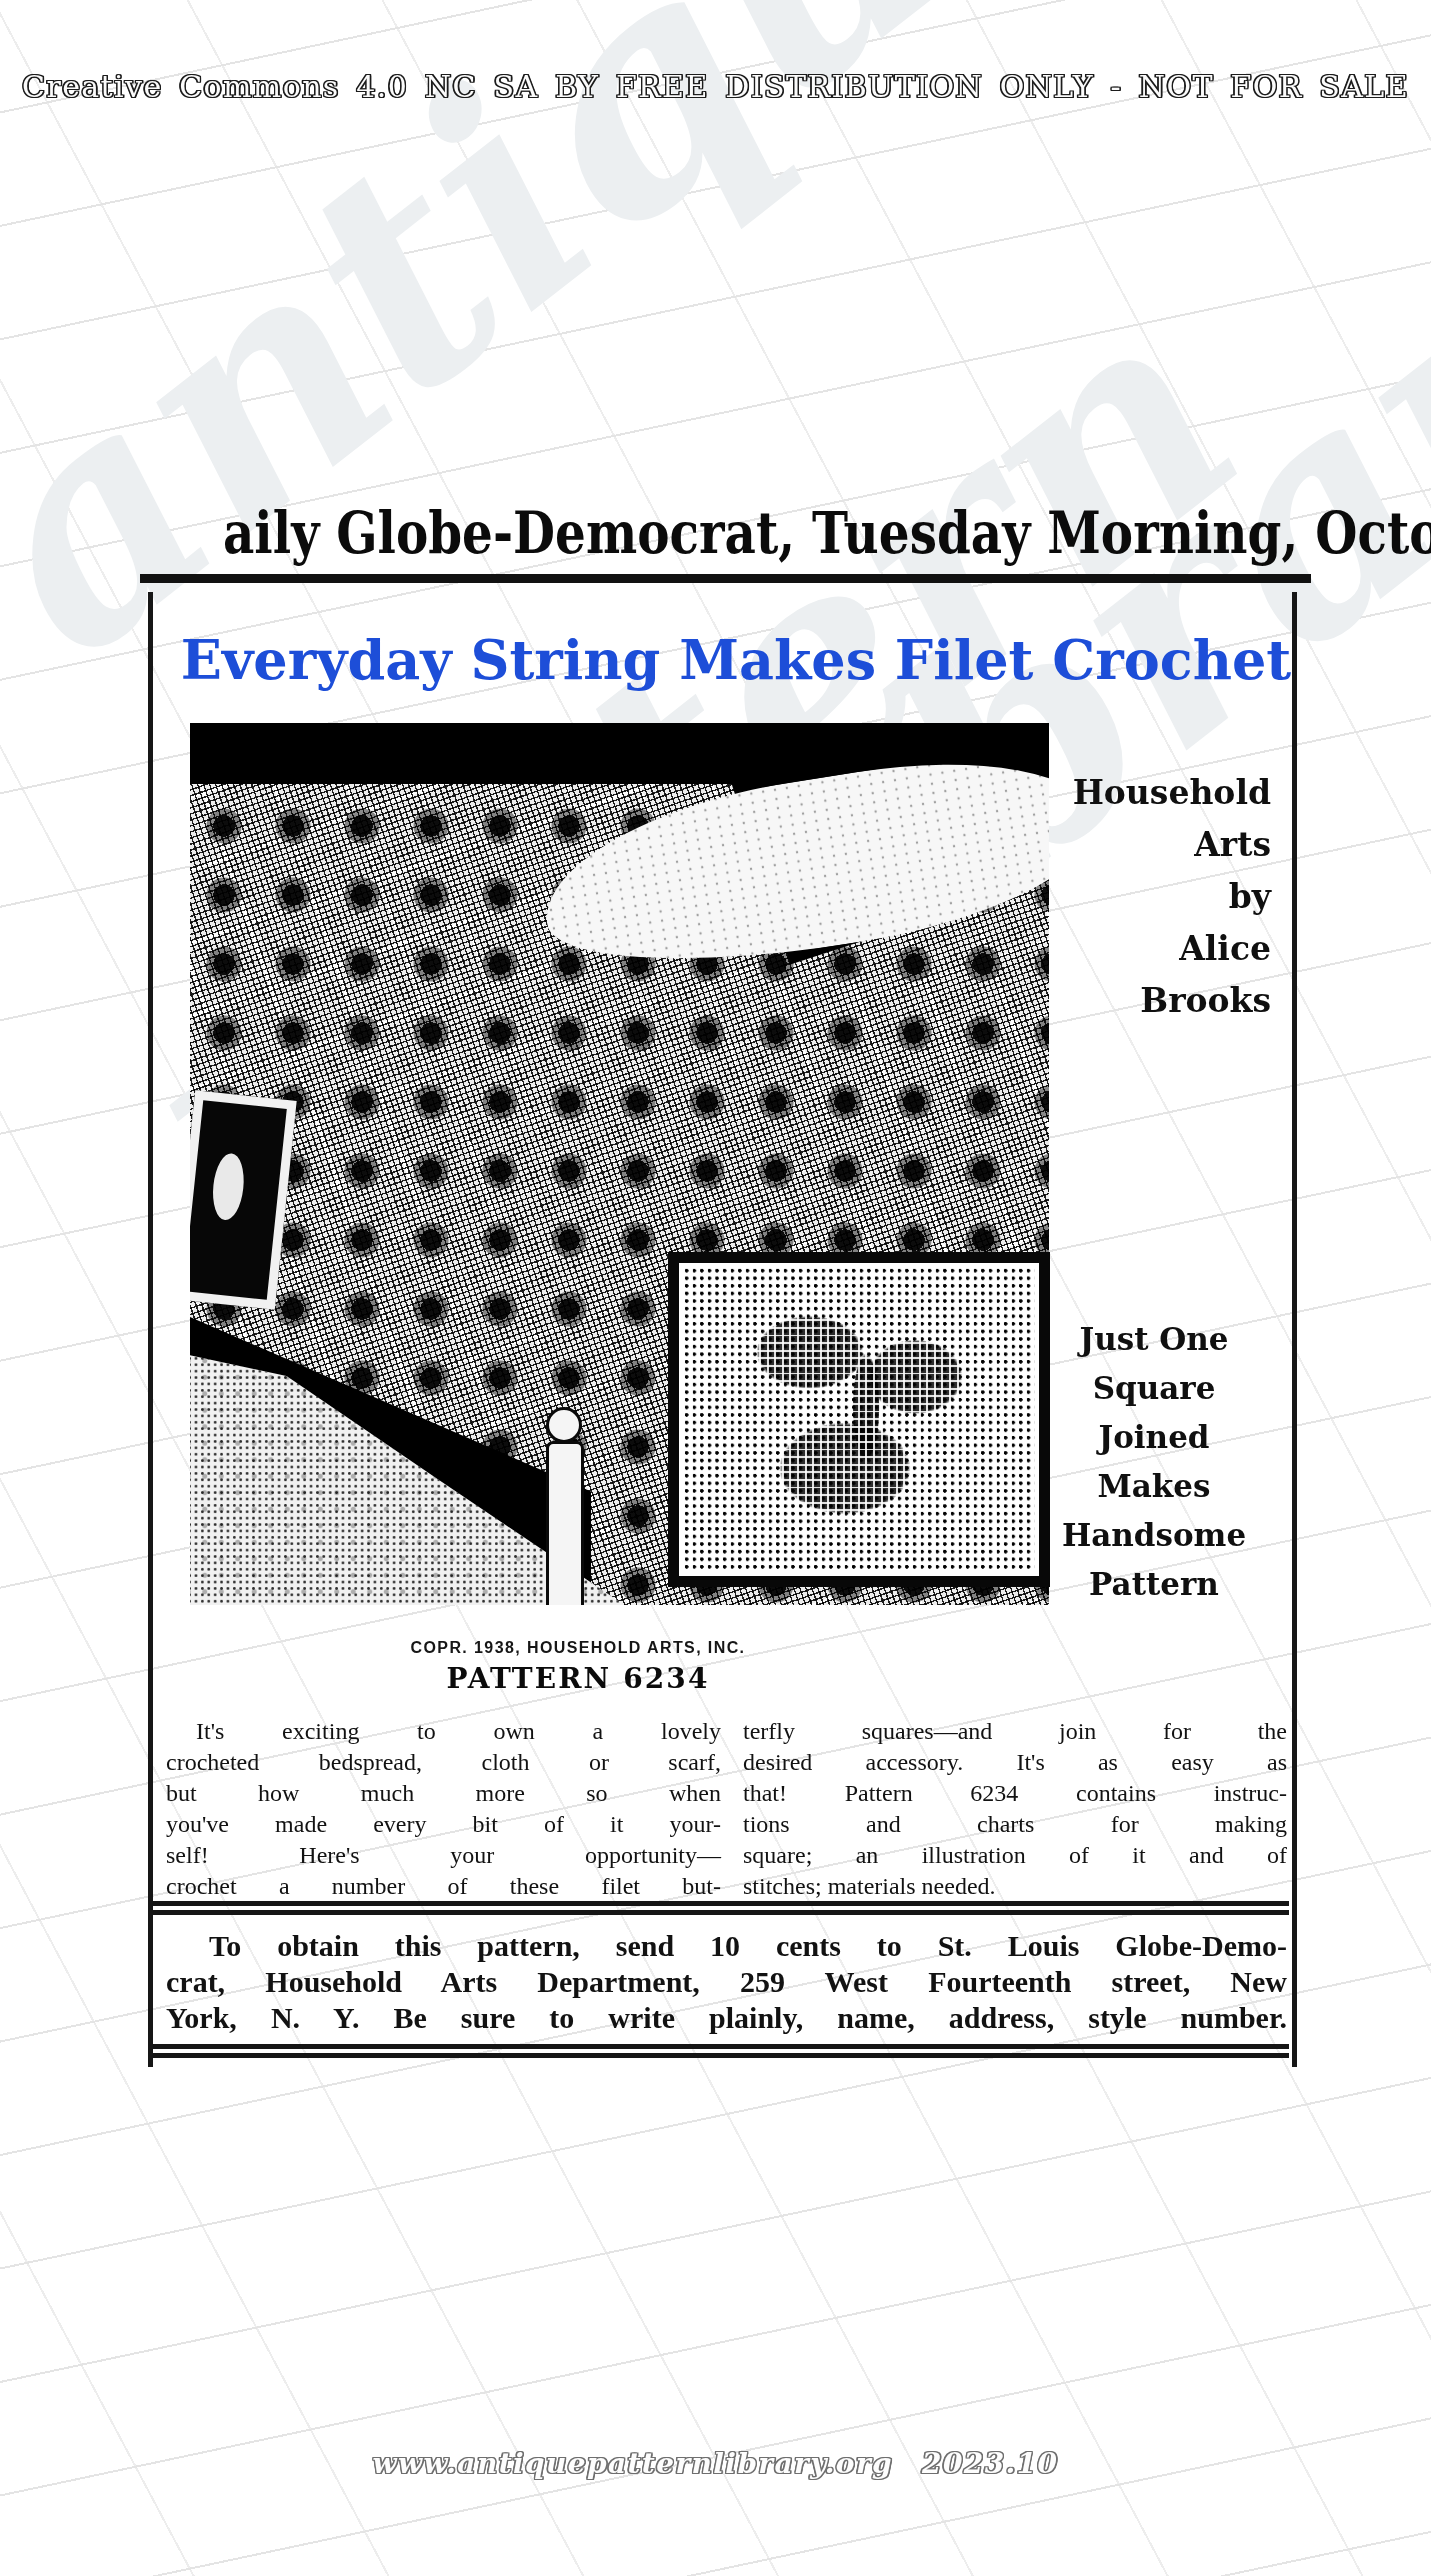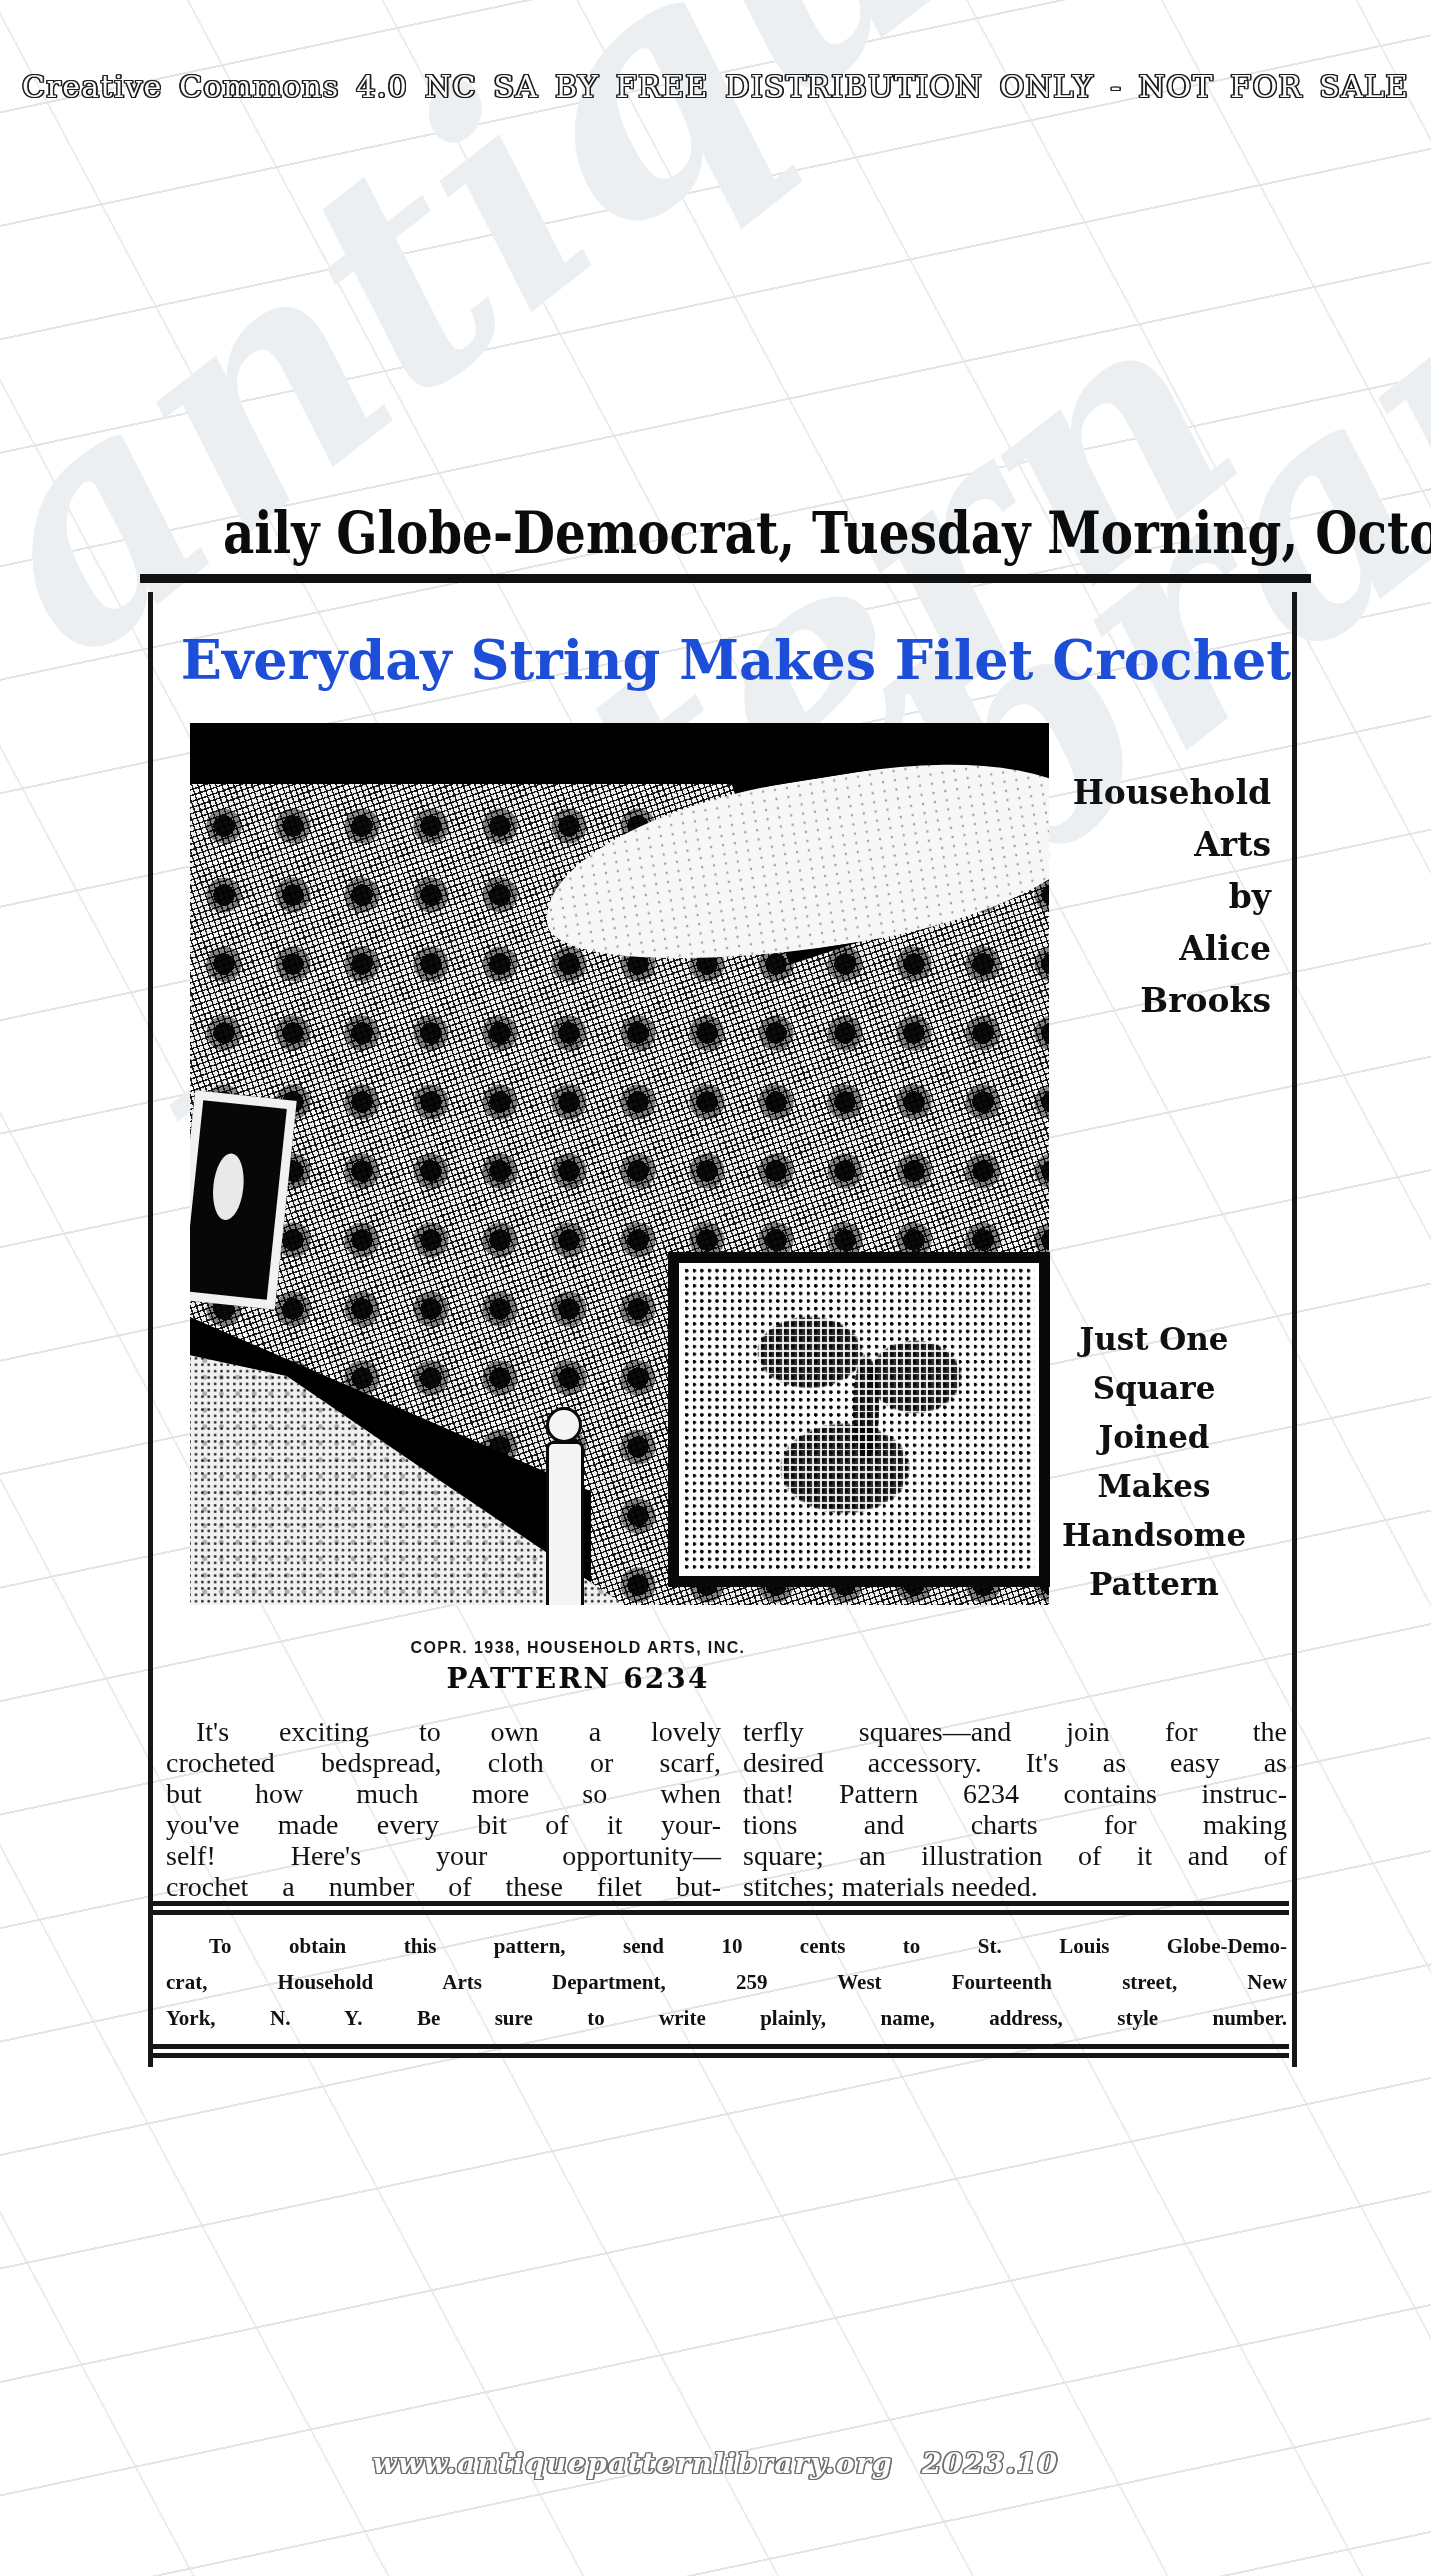--- a/index.html
+++ b/index.html
@@ -81,32 +81,32 @@
   .byline .tline{line-height:52px;}
   .inset-caption{position:absolute;z-index:3;left:1029px;top:1315px;width:250px;text-align:center;
     font-family:"DejaVu Serif",serif;font-weight:bold;font-size:31px;color:#101010;}
   .inset-caption .tline{line-height:49px;}
   
   .photo-credit{position:absolute;z-index:2;left:150px;top:1639px;width:856px;text-align:center;
     font-family:"Liberation Sans",sans-serif;font-weight:bold;font-size:16px;letter-spacing:1.4px;color:#161616;}
   .pattern-heading{position:absolute;z-index:2;left:150px;top:1662px;width:856px;text-align:center;
     font-family:"DejaVu Serif",serif;font-weight:bold;font-size:28px;letter-spacing:2.1px;color:#0b0b0b;}
   
-  .col{position:absolute;z-index:2;top:1716px;font-size:28px;color:#121212;}
+  .col{position:absolute;z-index:2;top:1716px;font-size:24px;color:#121212;}
   .col .tline{line-height:31px;text-align:justify;text-align-last:justify;}
   .col-left{left:166px;width:555px;}
   .col-right{left:743px;width:544px;}
   .col-left .tline:first-child{text-indent:30px;}
   .col-right .tline:last-child{text-align-last:left;}
   
   .wavy-rule{position:absolute;z-index:2;left:153px;width:1136px;height:13.6px;
     border-top:5px solid #151515;border-bottom:5px solid #151515;box-sizing:border-box;}
   .rule1{top:1901px;} .rule2{top:2044px;}
   .ordering{position:absolute;z-index:2;left:166px;top:1928px;width:1121px;
-    font-weight:bold;font-size:21px;color:#121212;}
+    font-weight:bold;font-size:30px;color:#121212;}
   .ordering .tline{line-height:36px;text-align:justify;text-align-last:justify;}
   .ordering .tline:first-child{text-indent:43px;}
   
   .footer{position:absolute;z-index:2;left:0;top:2447px;width:100%;text-align:center;
     font-family:"DejaVu Serif",serif;font-style:italic;font-weight:bold;font-size:28px;letter-spacing:1.4px;
     color:#fdfdfd;
     text-shadow:1.4px 0 #6f6f6f,-1.4px 0 #6f6f6f,0 1.4px #6f6f6f,0 -1.4px #6f6f6f,
                 1.4px 1.4px #6f6f6f,-1.4px -1.4px #6f6f6f,1.4px -1.4px #6f6f6f,-1.4px 1.4px #6f6f6f;}
   .footer .gap{display:inline-block;width:29px;}
 </style>

